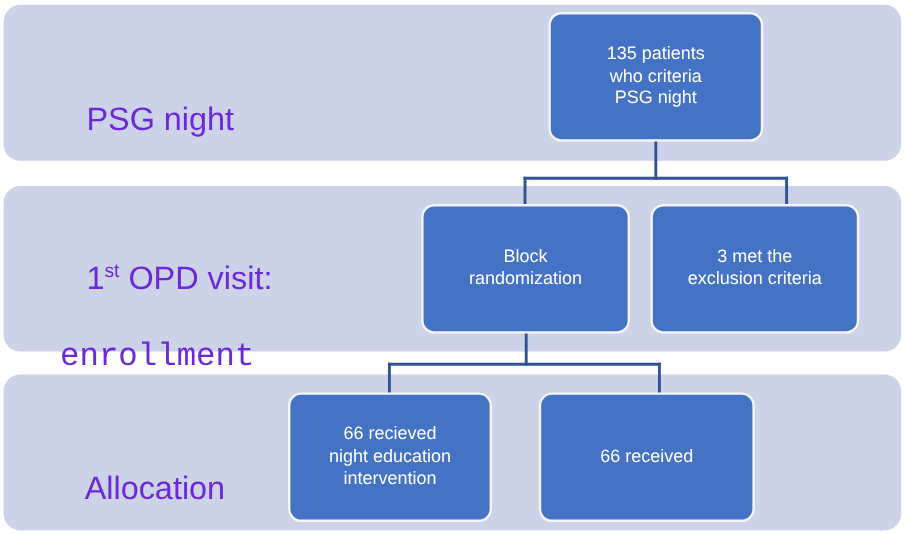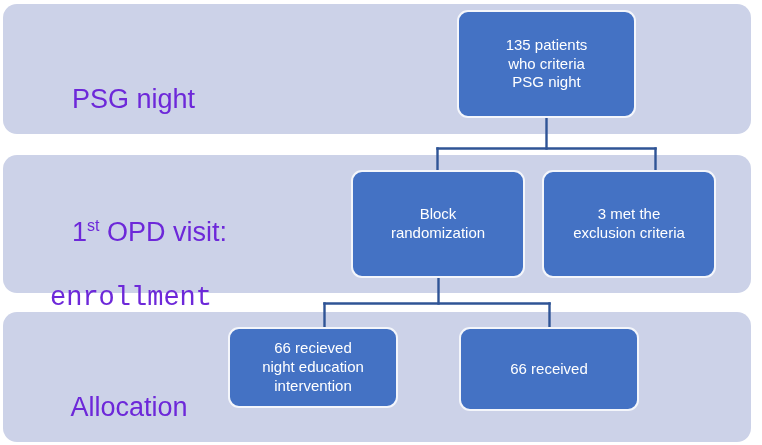--- a/index.html
+++ b/index.html
@@ -71,22 +71,22 @@
     align-items: center;
     justify-content: center;
     text-align: center;
     padding: 4px 8px;
   }
   .node .ln { display: block; white-space: nowrap; }
 
   #node-psg-patients   { left: 457px; top: 10px;  width: 179px; height: 108px; }
   #node-block-random   { left: 351px; top: 170px; width: 174px; height: 108px; }
   #node-exclusion      { left: 542px; top: 170px; width: 174px; height: 108px; }
-  #node-video-edu      { left: 228px; top: 327px; width: 170px; height: 81px; }
-  #node-standard-care  { left: 459px; top: 327px; width: 180px; height: 84px; }
+  #node-video-edu      { left: 240px; top: 327px; width: 170px; height: 108px; }
+  #node-standard-care  { left: 449px; top: 327px; width: 180px; height: 108px; }
 </style>
 </head>
 <body>
 
 <div id="flowchart">
 
   <div class="band" id="band-psg"></div>
   <div class="band" id="band-opd"></div>
   <div class="band" id="band-alloc"></div>
 

